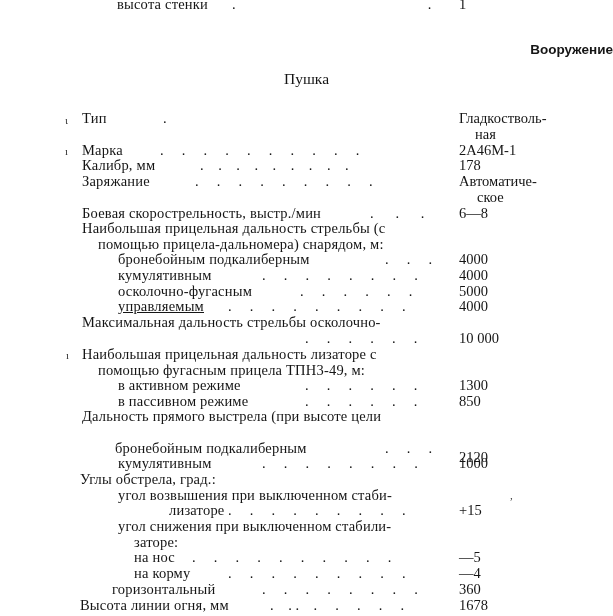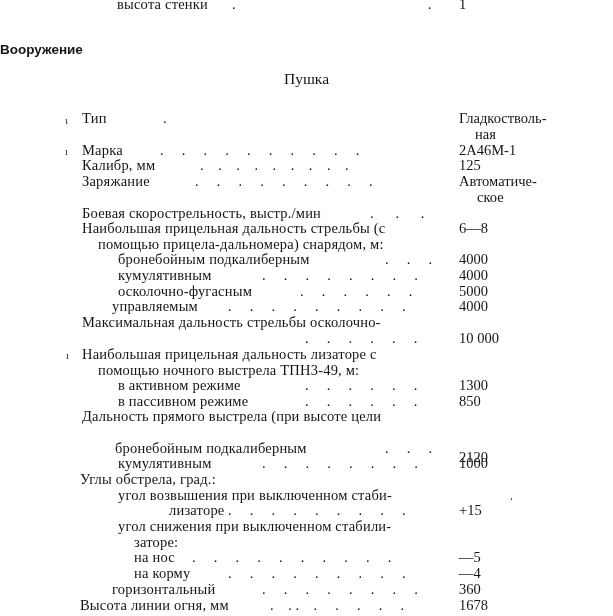--- a/index.html
+++ b/index.html
@@ -8,21 +8,21 @@
     font-family: "Liberation Serif", serif; color: #151515;
   }
   .page { position: absolute; left: 0; top: 0; width: 613px; height: 448px; }
   .line {
     position: absolute; font-size: 14.5px; line-height: 16px; white-space: nowrap;
     letter-spacing: 0.2px;
   }
   .val { position: absolute; font-size: 14.5px; line-height: 16px; white-space: nowrap; }
   .dots { position: absolute; font-size: 14.5px; line-height: 16px; white-space: pre; letter-spacing: 0; }
   .heading-bold {
-    position: absolute; left: 0; width: 613px; text-align: left; top: 42px;
+    position: absolute; left: 0; width: 613px; text-align: right; top: 42px;
     font-family: "Liberation Sans", sans-serif; font-weight: bold; font-size: 13.5px;
   }
   .heading-sub {
     position: absolute; left: 0; width: 613px; text-align: center; top: 70px;
     font-size: 15.5px;
   }
   .mark { position: absolute; font-size: 11px; color: #333; }
 </style>
 </head>
 <body>
@@ -42,57 +42,57 @@
   <div class="val" style="left:459px; top:110px;">Гладкостволь-</div>
   <div class="val" style="left:475px; top:126px;">ная</div>
 
   <span class="mark" style="left:65px; top:145px;">ı</span>
   <div class="line" style="left:82px; top:142px;">Марка</div>
   <div class="dots" style="left:160px; top:142px;">.     .     .     .     .     .     .     .     .     .</div>
   <div class="val" style="left:459px; top:142px;">2А46М-1</div>
 
   <div class="line" style="left:82px; top:157px;">Калибр, мм</div>
   <div class="dots" style="left:200px; top:157px;">.    .    .    .    .    .    .    .    .</div>
-  <div class="val" style="left:459px; top:157px;">125</div>
+  <div class="val" style="left:459px; top:157px;">178</div>
 
   <div class="line" style="left:82px; top:173px;">Заряжание</div>
   <div class="dots" style="left:195px; top:173px;">.     .     .     .     .     .     .     .     .</div>
   <div class="val" style="left:459px; top:173px;">Автоматиче-</div>
   <div class="val" style="left:477px; top:189px;">ское</div>
 
   <div class="line" style="left:82px; top:205px;">Боевая скорострельность, выстр./мин</div>
   <div class="dots" style="left:370px; top:205px;">.      .      .</div>
-  <div class="val" style="left:459px; top:220px;">6—8</div>
+  <div class="val" style="left:459px; top:205px;">6—8</div>
 
   <div class="line" style="left:98px; top:236px;">помощью прицела-дальномера) снарядом, м:</div>
   <div class="line" style="left:82px; top:220px;">Наибольшая прицельная дальность стрельбы (с</div>
 
   <div class="line" style="left:118px; top:251px;">бронебойным подкалиберным</div>
   <div class="dots" style="left:385px; top:251px;">.     .     .</div>
   <div class="val" style="left:459px; top:251px;">4000</div>
 
   <div class="line" style="left:118px; top:267px;">кумулятивным</div>
   <div class="dots" style="left:262px; top:267px;">.     .     .     .     .     .     .     .</div>
   <div class="val" style="left:459px; top:267px;">4000</div>
 
   <div class="line" style="left:118px; top:283px;">осколочно-фугасным</div>
   <div class="dots" style="left:300px; top:283px;">.     .     .     .     .     .</div>
   <div class="val" style="left:459px; top:283px;">5000</div>
 
-  <div class="line" style="left:112px; top:298px;">управляемым</div>
+  <div class="line" style="left:118px; top:298px;text-decoration:underline;">управляемым</div>
   <div class="dots" style="left:228px; top:298px;">.     .     .     .     .     .     .     .     .</div>
   <div class="val" style="left:459px; top:298px;">4000</div>
 
   <div class="line" style="left:82px; top:314px;">Максимальная дальность стрельбы осколочно-</div>
   <div class="dots" style="left:305px; top:330px;">.     .     .     .     .     .</div>
   <div class="val" style="left:459px; top:330px;">10 000</div>
 
   <span class="mark" style="left:66px; top:349px;">ı</span>
   <div class="line" style="left:82px; top:346px;">Наибольшая прицельная дальность лизаторе с</div>
-  <div class="line" style="left:98px; top:362px;">помощью ночного выстрела ТПН3-49, м:</div>
+  <div class="line" style="left:98px; top:362px;">помощью фугасным прицела ТПН3-49, м:</div>
 
   <div class="line" style="left:118px; top:377px;">в активном режиме</div>
   <div class="dots" style="left:305px; top:377px;">.     .     .     .     .     .</div>
   <div class="val" style="left:459px; top:377px;">1300</div>
 
   <div class="line" style="left:118px; top:393px;">в пассивном режиме</div>
   <div class="dots" style="left:305px; top:393px;">.     .     .     .     .     .</div>
   <div class="val" style="left:459px; top:393px;">850</div>
 
   <div class="line" style="left:82px; top:408px;">Дальность прямого выстрела (при высоте цели</div>

